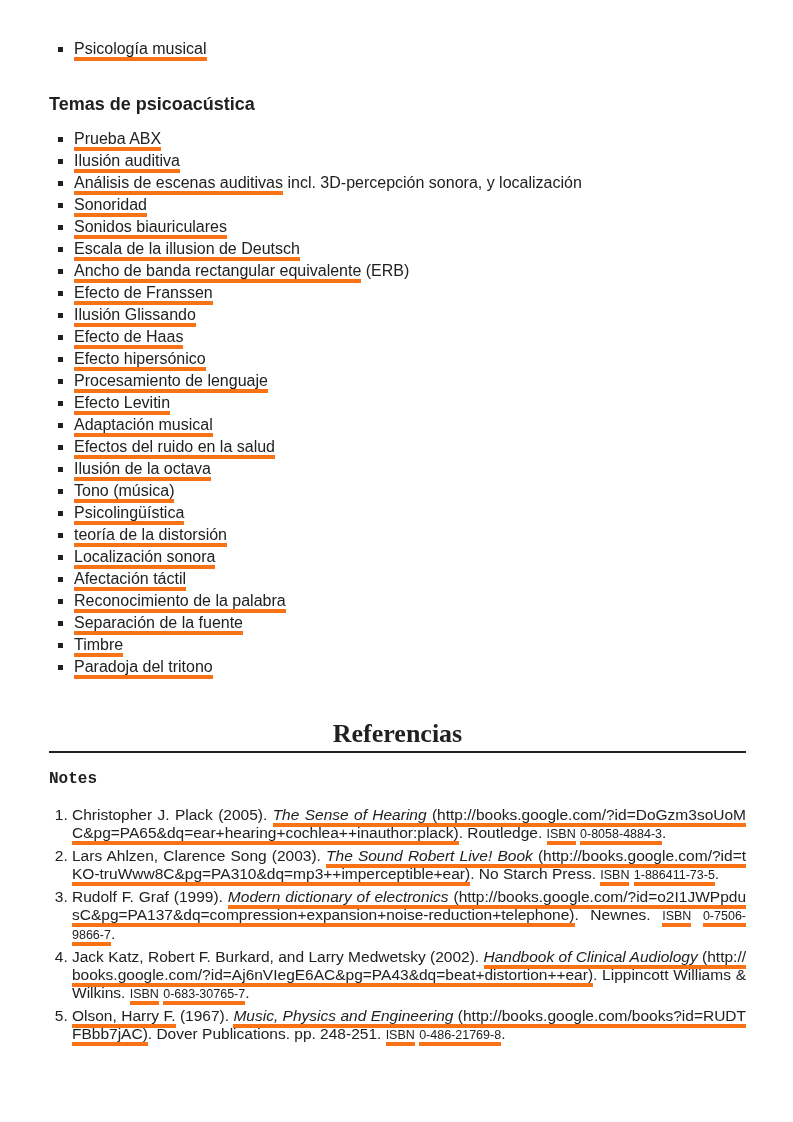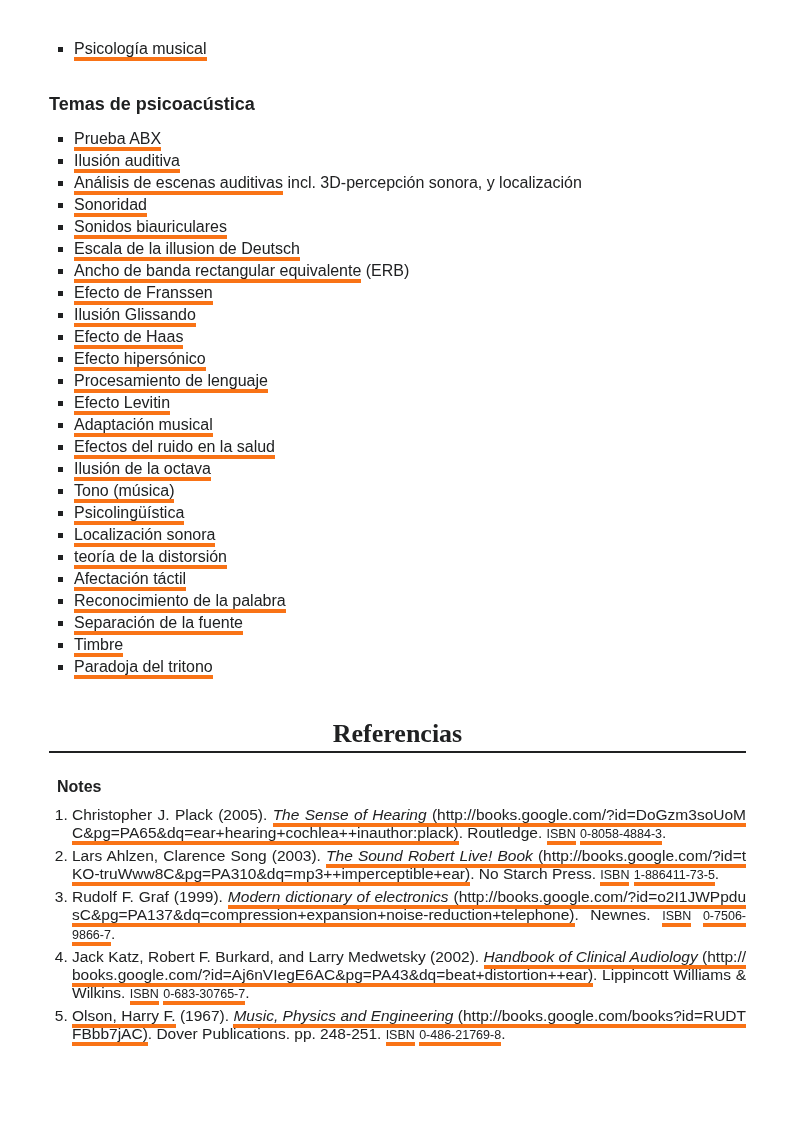--- a/index.html
+++ b/index.html
@@ -24,22 +24,22 @@
     position: absolute; top: 92px; left: 0; margin: 0;
     font-size: 18px; font-weight: bold; line-height: 24px;
   }
   #topics-list { position: absolute; top: 128px; left: 0; }
   h2.refs {
     position: absolute; top: 718px; left: 0; margin: 0; width: 697px;
     font-family: "Liberation Serif", serif; font-size: 26px; font-weight: bold;
     line-height: 32px; padding-bottom: 1px; border-bottom: 2px solid #202122; text-align: center;
   }
   h4.notes {
-    position: absolute; top: 770px; left: 0; margin: 8px;
-    font-family: Liberation Sans, sans-serif; font-size: 16px; font-weight: bold;
+    position: absolute; top: 770px; left: 0; margin: 0;
+    font-family: Liberation Mono, monospace; font-size: 16px; font-weight: bold;
   }
   ol.reflist {
     position: absolute; top: 806px; left: 0; width: 697px;
     margin: 0; padding: 0 0 0 23px; box-sizing: border-box;
     font-size: 15.5px; line-height: 18px; text-align: justify;
   }
   ol.reflist li { margin-bottom: 4px; padding-left: 0; }
   ol.reflist li::marker { color: #202122; }
   .book { font-style: italic; }
   .isbn, .isbnnum { font-size: 12.5px; }
@@ -71,22 +71,22 @@
       <li><span class="bullet"></span><a class="lnk" href="#">Ilusión Glissando</a></li>
       <li><span class="bullet"></span><a class="lnk" href="#">Efecto de Haas</a></li>
       <li><span class="bullet"></span><a class="lnk" href="#">Efecto hipersónico</a></li>
       <li><span class="bullet"></span><a class="lnk" href="#">Procesamiento de lenguaje</a></li>
       <li><span class="bullet"></span><a class="lnk" href="#">Efecto Levitin</a></li>
       <li><span class="bullet"></span><a class="lnk" href="#">Adaptación musical</a></li>
       <li><span class="bullet"></span><a class="lnk" href="#">Efectos del ruido en la salud</a></li>
       <li><span class="bullet"></span><a class="lnk" href="#">Ilusión de la octava</a></li>
       <li><span class="bullet"></span><a class="lnk" href="#">Tono (música)</a></li>
       <li><span class="bullet"></span><a class="lnk" href="#">Psicolingüística</a></li>
+      <li><span class="bullet"></span><a class="lnk" href="#">teoría de la distorsión</a></li>
       <li><span class="bullet"></span><a class="lnk" href="#">Localización sonora</a></li>
-      <li><span class="bullet"></span><a class="lnk" href="#">teoría de la distorsión</a></li>
       <li><span class="bullet"></span><a class="lnk" href="#">Afectación táctil</a></li>
       <li><span class="bullet"></span><a class="lnk" href="#">Reconocimiento de la palabra</a></li>
       <li><span class="bullet"></span><a class="lnk" href="#">Separación de la fuente</a></li>
       <li><span class="bullet"></span><a class="lnk" href="#">Timbre</a></li>
       <li><span class="bullet"></span><a class="lnk" href="#">Paradoja del tritono</a></li>
     </ul>
 
   <h2 class="refs">Referencias</h2>
 
   <h4 class="notes">Notes</h4>

